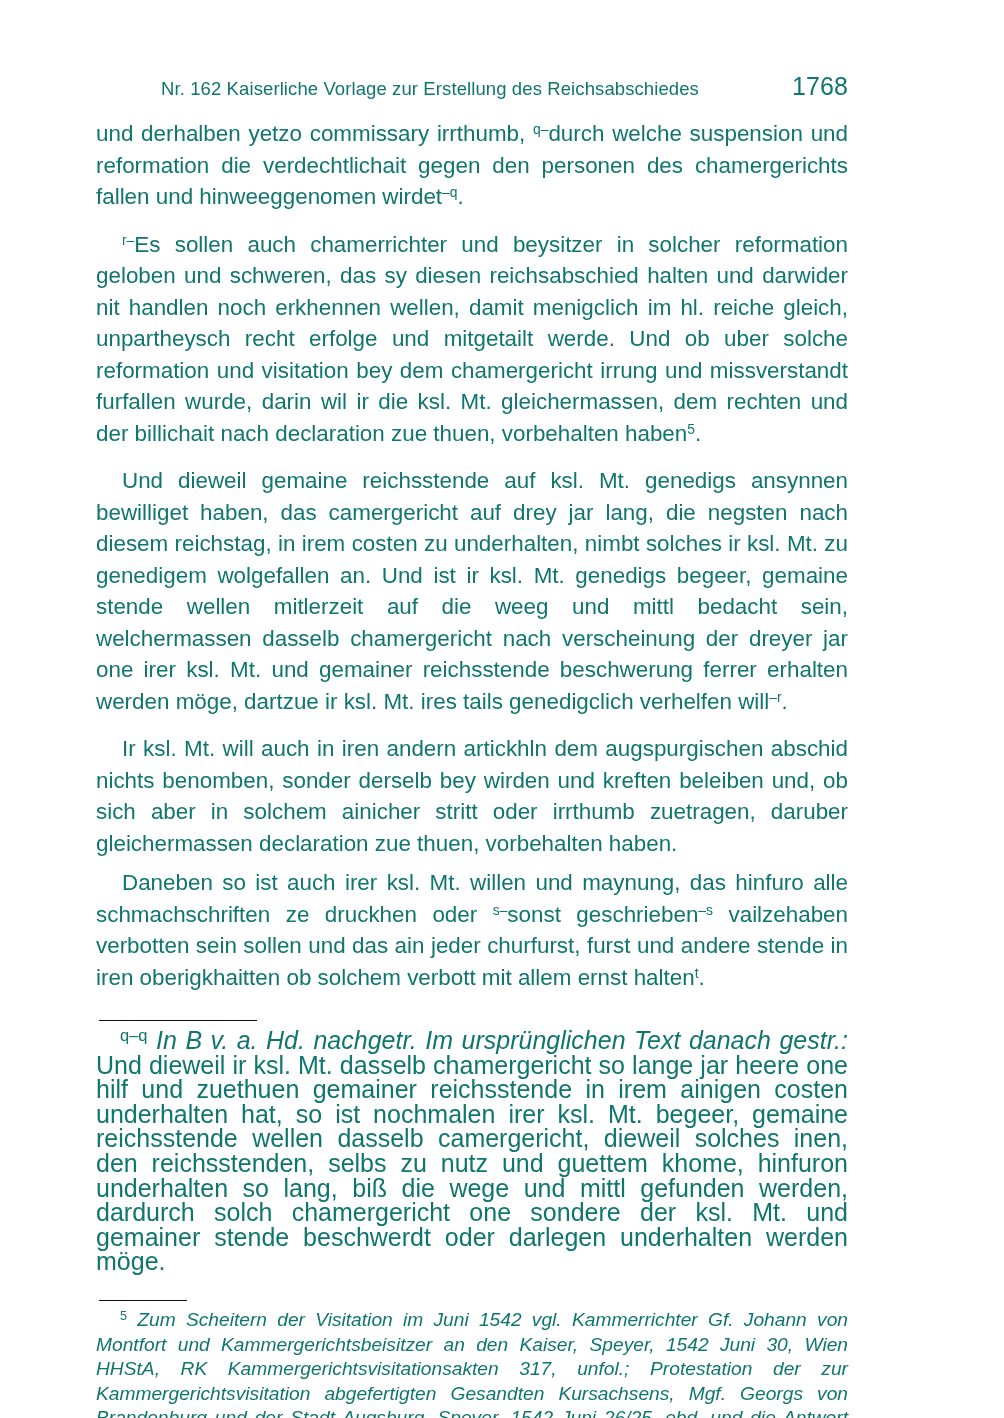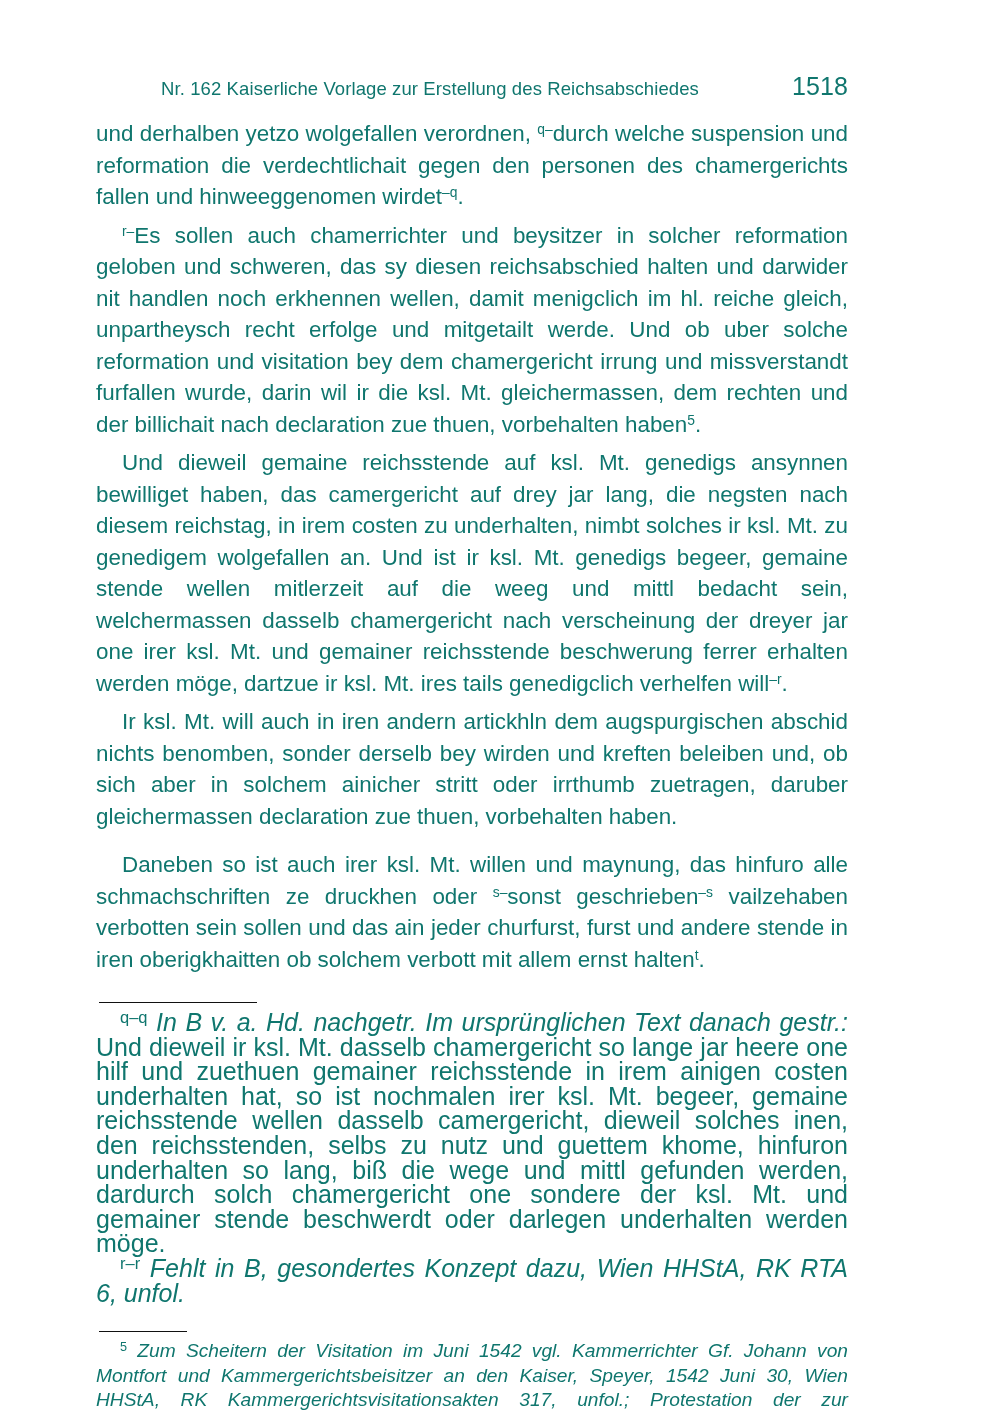--- a/index.html
+++ b/index.html
@@ -57,24 +57,24 @@
     hyphens: manual;
   }
   .body p {
     margin: 0;
     text-indent: 0;
   }
   .body p.ind {
     text-indent: 26px;
   }
   .body p + p {
-    margin-top: 7px;
+    margin-top: 16px;
   }
   .body p.gap {
-    margin-top: 17px;
+    margin-top: 8px;
   }
 
   sup.marker {
     font-size: 0.62em;
     vertical-align: 0.52em;
     line-height: 0;
     letter-spacing: 0;
   }
   sup.fn {
     font-size: 0.62em;
@@ -131,43 +131,42 @@
   }
 </style>
 </head>
 <body>
 
 <div class="page">
   <div class="content">
 
     <div class="runhead">
       <span class="runhead-title">Nr. 162 Kaiserliche Vorlage zur Erstellung des Reichsabschiedes</span>
-      <span class="runhead-folio">1518</span>
+      <span class="runhead-folio">1768</span>
     </div>
 
     <div class="body">
 
-      <p><span>und derhalben yetzo wolgefallen verordnen, </span><sup class="marker">q–</sup><span>durch welche suspension und reformation die verdechtlichait gegen den personen des chamergerichts fallen und hinweeggenomen wirdet</span><sup class="marker">–q</sup><span>.</span></p>
+      <p><span>und derhalben yetzo commissary irrthumb, </span><sup class="marker">q–</sup><span>durch welche suspension und reformation die verdechtlichait gegen den personen des chamergerichts fallen und hinweeggenomen wirdet</span><sup class="marker">–q</sup><span>.</span></p>
 
       <p class="ind"><sup class="marker">r–</sup><span>Es sollen auch chamerrichter und beysitzer in solcher reformation geloben und schweren, das sy diesen reichsabschied halten und darwider nit handlen noch erkhennen wellen, damit menigclich im hl. reiche gleich, unpartheysch recht erfolge und mitgetailt werde. Und ob uber solche reformation und visitation bey dem chamergericht irrung und missverstandt furfallen wurde, darin wil ir die ksl. Mt. gleichermassen, dem rechten und der billichait nach declaration zue thuen, vorbehalten haben</span><sup class="fn">5</sup><span>.</span></p>
 
       <p class="ind"><span>Und dieweil gemaine reichsstende auf ksl. Mt. genedigs ansynnen bewilliget haben, das camergericht auf drey jar lang, die negsten nach diesem reichstag, in irem costen zu underhalten, nimbt solches ir ksl. Mt. zu genedigem wolgefallen an. Und ist ir ksl. Mt. genedigs begeer, gemaine stende wellen mitlerzeit auf die weeg und mittl bedacht sein, welchermassen dasselb chamergericht nach verscheinung der dreyer jar one irer ksl. Mt. und gemainer reichsstende beschwerung ferrer erhalten werden möge, dartzue ir ksl. Mt. ires tails genedigclich verhelfen will</span><sup class="marker">–r</sup><span>.</span></p>
 
       <p class="ind">Ir ksl. Mt. will auch in iren andern artickhln dem augspurgischen abschid nichts benomben, sonder derselb bey wirden und kreften beleiben und, ob sich aber in solchem ainicher stritt oder irrthumb zuetragen, daruber gleichermassen declaration zue thuen, vorbehalten haben.</p>
 
       <p class="ind gap"><span>Daneben so ist auch irer ksl. Mt. willen und maynung, das hinfuro alle schmachschriften ze druckhen oder </span><sup class="marker">s–</sup><span>sonst geschrieben</span><sup class="marker">–s</sup><span> vailzehaben verbotten sein sollen und das ain jeder churfurst, furst und andere stende in iren oberigkhaitten ob solchem verbott mit allem ernst halten</span><sup class="marker">t</sup><span>.</span></p>
 
     </div>
 
     <div class="apparatus">
       <div class="rule"></div>
 
       <p><sup class="marker">q–q</sup> <i>In B v. a. Hd. nachgetr. Im ursprünglichen Text danach gestr.:</i><span> Und dieweil ir ksl. Mt. dasselb chamergericht so lange jar heere one hilf und zuethuen gemainer reichsstende in irem ainigen costen underhalten hat, so ist nochmalen irer ksl. Mt. begeer, gemaine reichsstende wellen dasselb camergericht, dieweil solches inen, den reichsstenden, selbs zu nutz und guettem khome, hinfuron underhalten so lang, biß die wege und mittl gefunden werden, dardurch solch chamergericht one sondere der ksl. Mt. und gemainer stende beschwerdt oder darlegen underhalten werden möge.</span></p>
 
-      <p><sup class="marker">r–r</sup> <i>Fehlt in B, gesondertes Konzept dazu, Wien HHStA, RK RTA 6, unfol.</i><span></span></p>
 
 
     </div>
 
     <div class="footnotes">
       <div class="rule short"></div>
 
       <p><sup class="fn">5</sup> <span>Zum Scheitern der Visitation im Juni 1542 vgl. Kammerrichter Gf. Johann von Montfort und Kammergerichtsbeisitzer an den Kaiser, Speyer, 1542 Juni 30, Wien HHStA, RK Kammergerichtsvisitationsakten 317, unfol.; Protestation der zur Kammergerichtsvisitation abgefertigten Gesandten Kursachsens, Mgf. Georgs von Brandenburg und der Stadt Augsburg, Speyer, 1542 Juni 26/25, ebd. und die Antwort des Kammergerichts auf diese Protestation, [Speyer], 1542 Juni, ebd. Vgl. auch Kammerrichter Gf. Johann von Montfort und Kammergerichtsbeisitzer an den Kaiser, Speyer, 1542 September 8, ebd.</span></p>
     </div>
 

